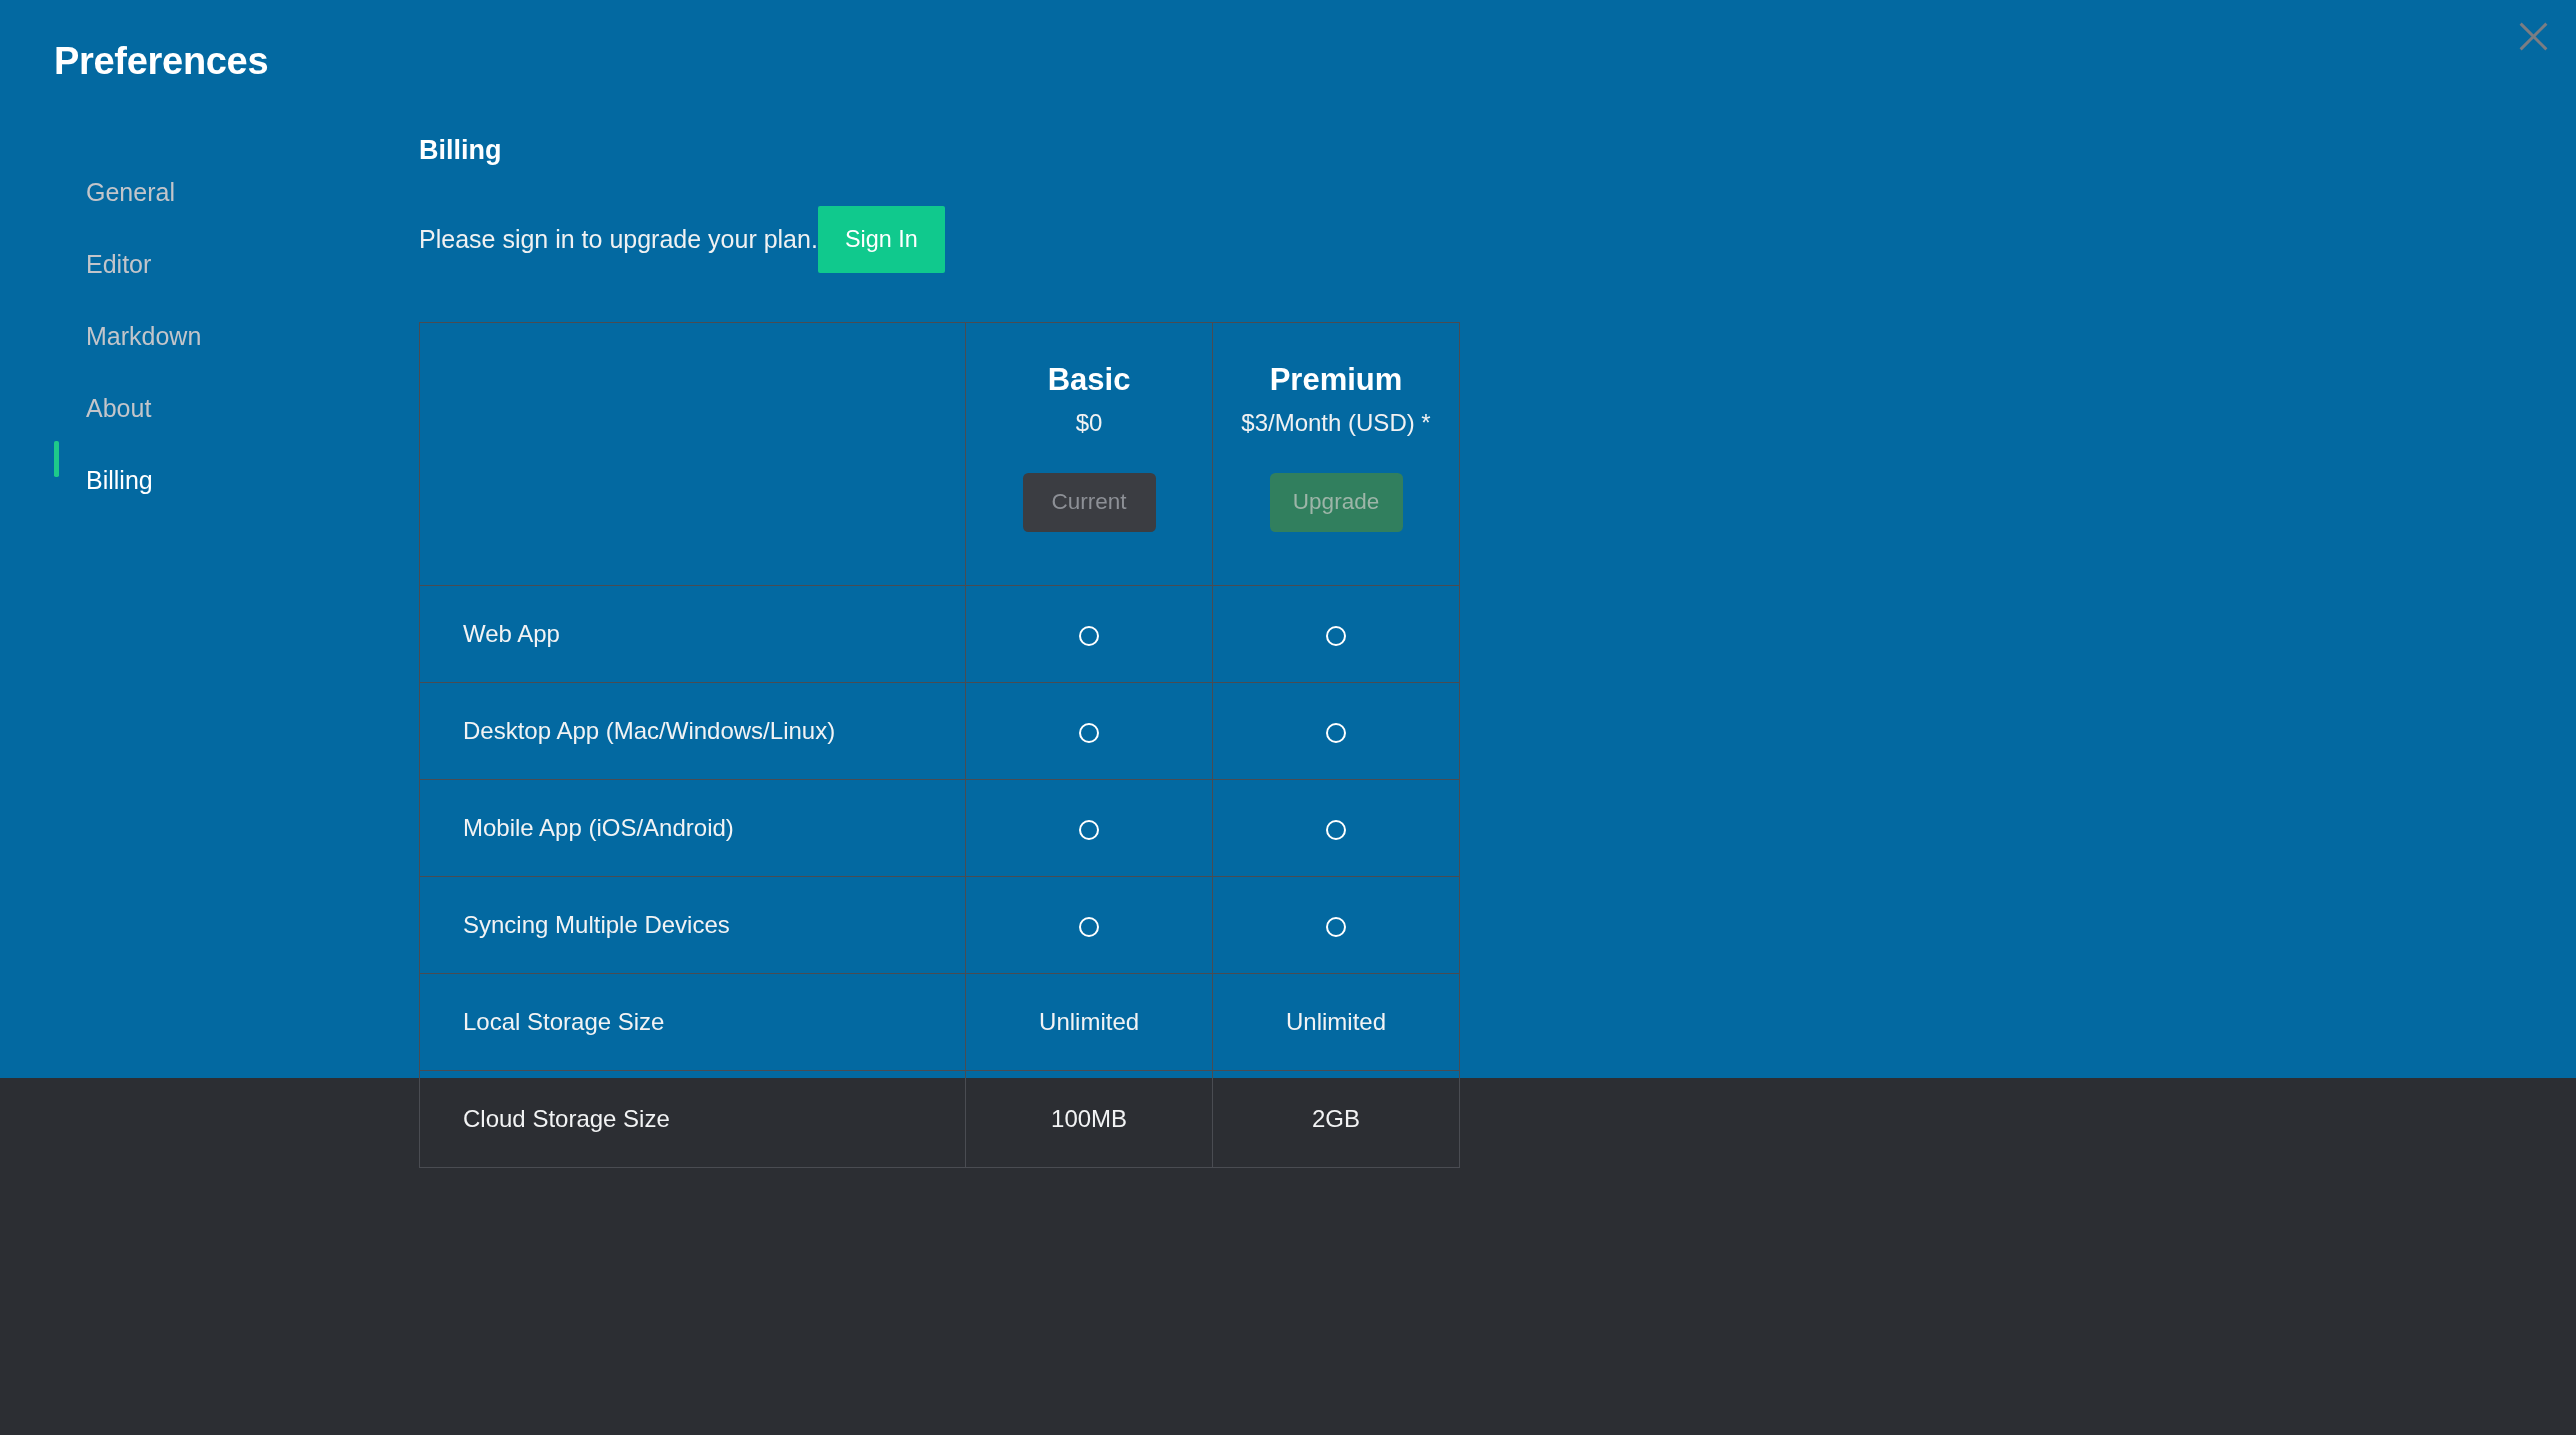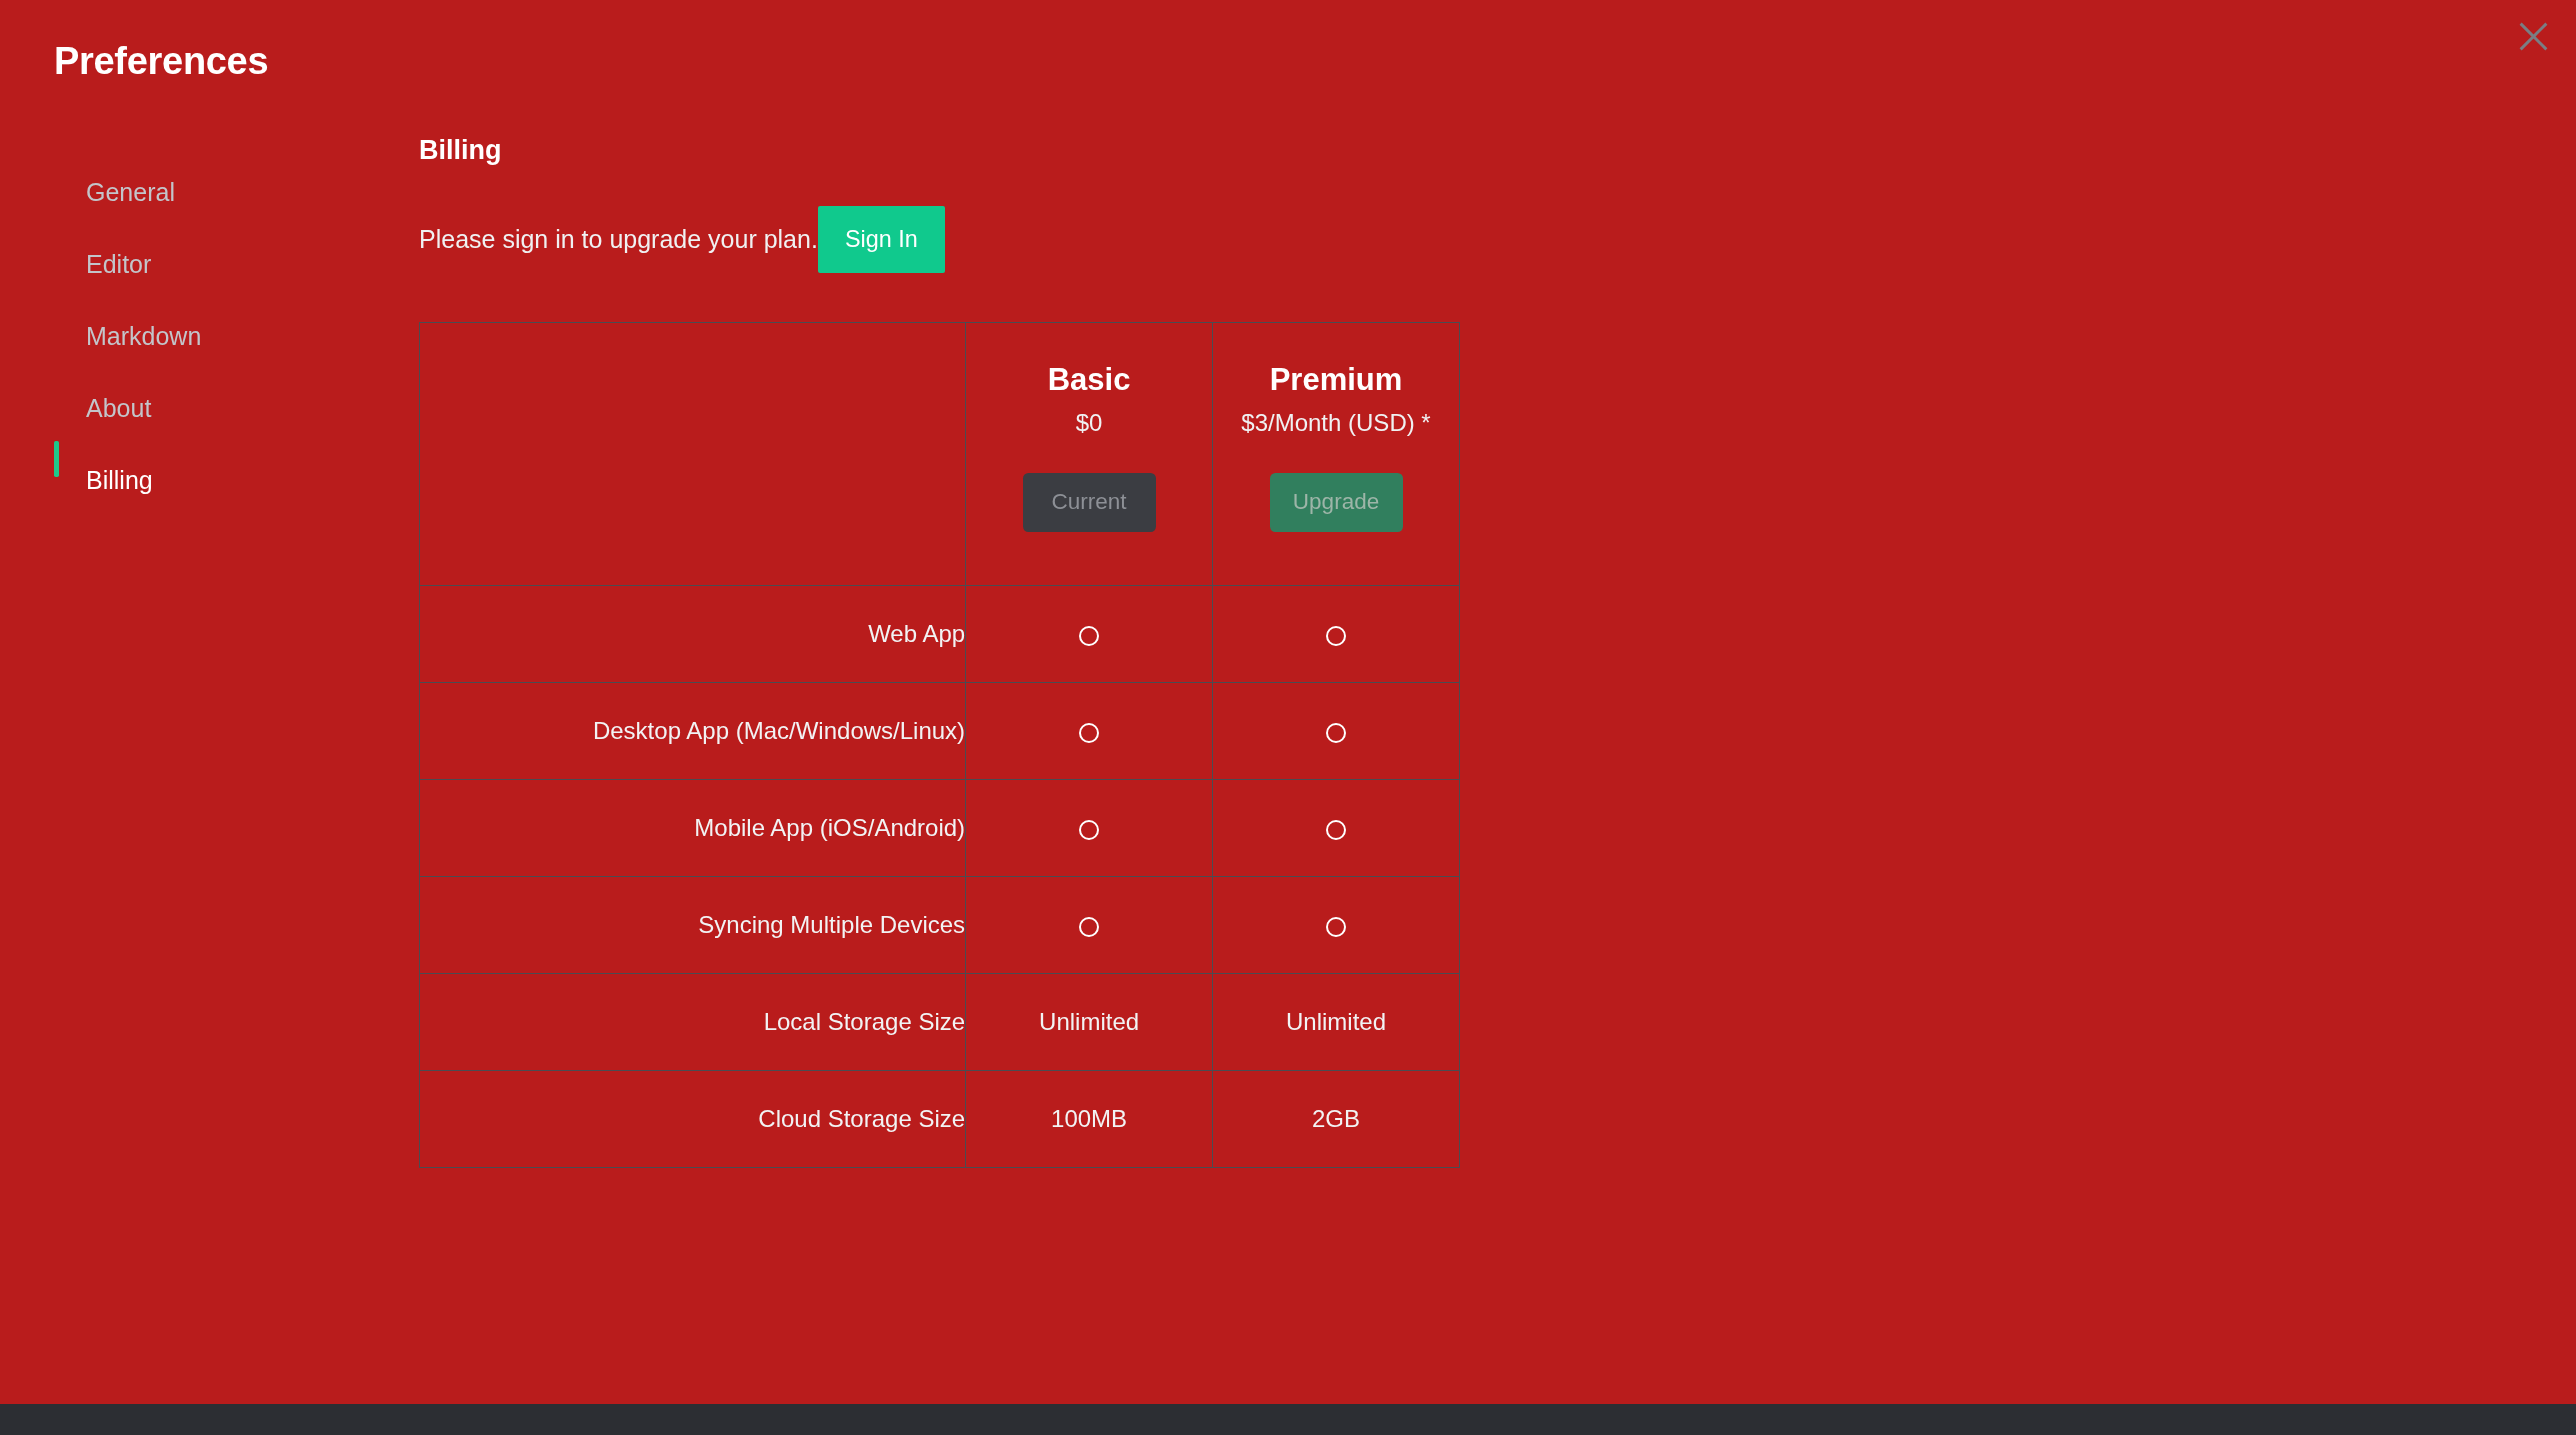--- a/index.html
+++ b/index.html
@@ -10,22 +10,22 @@
     height: 1435px;
     background: #2c2e33;
     font-family: "Liberation Sans", "DejaVu Sans", sans-serif;
     -webkit-font-smoothing: antialiased;
     overflow: hidden;
   }
 
   .window {
     position: relative;
     width: 2576px;
-    height: 1404px;
-    background: #b91c1c;
+    height: 1078px;
+    background: #0369a1;
   }
 
   
   .close-btn {
     position: absolute;
     top: 9px;
     right: 9px;
     width: 67px;
     height: 54px;
     display: flex;
@@ -164,21 +164,20 @@
   .plan-btn.current  { background: #3b3d42; color: #8d9096; }
   .plan-btn.upgrade  { background: #317f5e; color: #9db5a8; }
 
   .feat-cell {
     height: 97px;
     padding: 0 0 0 43px;
     font-size: 24px;
     color: #f2f3f4;
     vertical-align: middle;
     white-space: nowrap;
-    text-align: right;
   }
   .val-cell {
     height: 97px;
     text-align: center;
     vertical-align: middle;
     font-size: 24px;
     color: #f2f3f4;
   }
   .circle-mark {
     display: inline-block;

